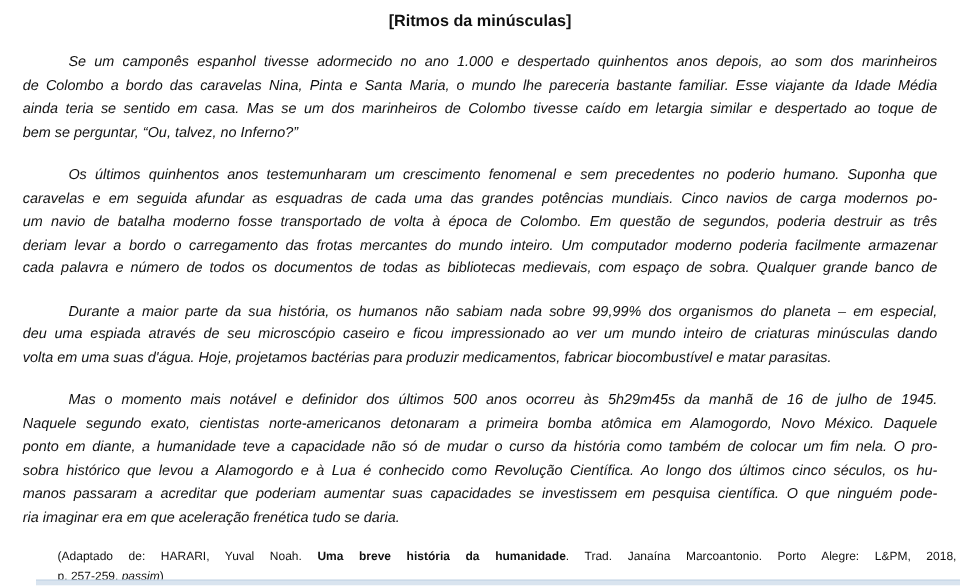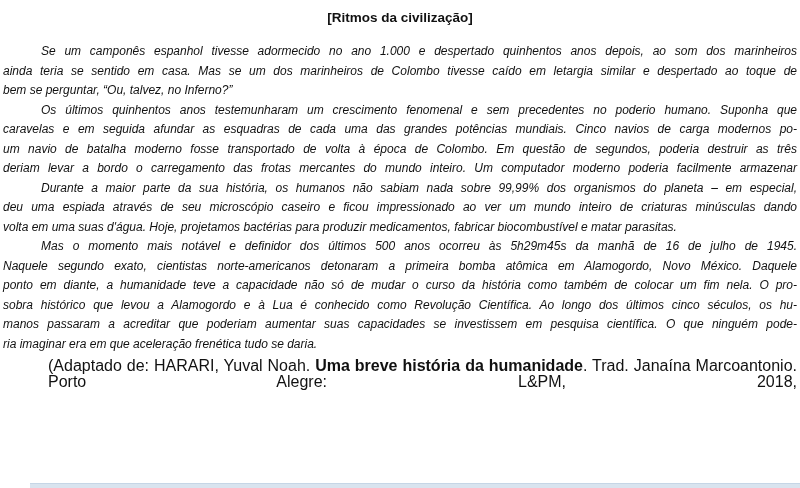--- a/index.html
+++ b/index.html
@@ -22,73 +22,75 @@
     font-size: 13.5px;
     line-height: 16px;
     margin-bottom: 16px;
     color: #111111;
   }
   .body-text {
     font-style: italic;
     font-size: 12px;
     line-height: 19.5px;
   }
-  .para { margin: 0; padding: 0; }
+  .para { margin: 16px; padding: 0; }
   .tline {
     display: block;
     text-align: justify;
     text-align-last: justify;
   }
   .tline.first { text-indent: 38px; }
   .tline.last {
     text-align: left;
     text-align-last: left;
   }
   .mono {
     font-family: "Liberation Mono", monospace;
     font-size: 11px;
     letter-spacing: 0.5px;
   }
   .citation {
     font-style: normal;
-    font-size: 16px;
+    font-size: 10px;
     line-height: 16px;
     margin-top: 4px;
     padding-left: 45px;
   }
   .citation .book { font-weight: bold; }
   .citation .passim-style { font-style: italic; }
   .bottom-scrollbar {
     position: absolute;
     left: 30px; right: 0; bottom: 0;
     height: 4px;
     background: #d9e4ef;
     border-top: 1px solid #c6d6e6;
   }
 </style>
 </head>
 <body>
 
 <div class="page">
 
-  <div class="title">[Ritmos da civilização]</div>
+  <div class="title">[Ritmos da minúsculas]</div>
 
   <div class="body-text">
 
     <p class="para">
       <span class="tline first">Se um camponês espanhol tivesse adormecido no ano 1.000 e despertado quinhentos anos depois, ao som dos marinheiros</span>
+      <span class="tline">de Colombo a bordo das caravelas Nina, Pinta e Santa Maria, o mundo lhe pareceria bastante familiar. Esse viajante da Idade Média</span>
       <span class="tline">ainda teria se sentido em casa. Mas se um dos marinheiros de Colombo tivesse caído em letargia similar e despertado ao toque de</span>
       <span class="tline last">bem se perguntar, “Ou, talvez, no Inferno?”</span>
     </p>
 
     <p class="para">
       <span class="tline first">Os últimos quinhentos anos testemunharam um crescimento fenomenal e sem precedentes no poderio humano. Suponha que</span>
       <span class="tline">caravelas e em seguida afundar as esquadras de cada uma das grandes potências mundiais. Cinco navios de carga modernos po-</span>
       <span class="tline">um navio de batalha moderno fosse transportado de volta à época de Colombo. Em questão de segundos, poderia destruir as três</span>
       <span class="tline">deriam levar a bordo o carregamento das frotas mercantes do mundo inteiro. Um computador moderno poderia facilmente armazenar</span>
+      <span class="tline">cada palavra e número de todos os documentos de todas as bibliotecas medievais, com espaço de sobra. Qualquer grande banco de</span>
     </p>
 
     <p class="para">
       <span class="tline first">Durante a maior parte da sua história, os humanos não sabiam nada sobre 99,99% dos organismos do planeta – em especial,</span>
       <span class="tline">deu uma espiada através de seu microscópio caseiro e ficou impressionado ao ver um mundo inteiro de criaturas minúsculas dando</span>
       <span class="tline last">volta em uma suas d'água. Hoje, projetamos bactérias para produzir medicamentos, fabricar biocombustível e matar parasitas.</span>
     </p>
 
     <p class="para">
       <span class="tline first">Mas o momento mais notável e definidor dos últimos 500 anos ocorreu às 5h29m45s da manhã de 16 de julho de 1945.</span>
@@ -96,17 +98,18 @@
       <span class="tline">ponto em diante, a humanidade teve a capacidade não só de mudar o curso da história como também de colocar um fim nela. O pro-</span>
       <span class="tline">sobra histórico que levou a Alamogordo e à Lua é conhecido como Revolução Científica. Ao longo dos últimos cinco séculos, os hu-</span>
       <span class="tline">manos passaram a acreditar que poderiam aumentar suas capacidades se investissem em pesquisa científica. O que ninguém pode-</span>
       <span class="tline last">ria imaginar era em que aceleração frenética tudo se daria.</span>
     </p>
 
   </div>
 
   <div class="citation">
     <span class="tline"><span>(Adaptado de: HARARI, Yuval Noah. </span><span class="book">Uma breve história da humanidade</span><span>. Trad. Janaína Marcoantonio. Porto Alegre: L&amp;PM, 2018,</span></span>
+    <span class="tline last"><span>p. 257-259, </span><span class="passim-style">passim</span><span>)</span></span>
   </div>
 
   <div class="bottom-scrollbar"></div>
 
 </div>
 
 </body></html>

